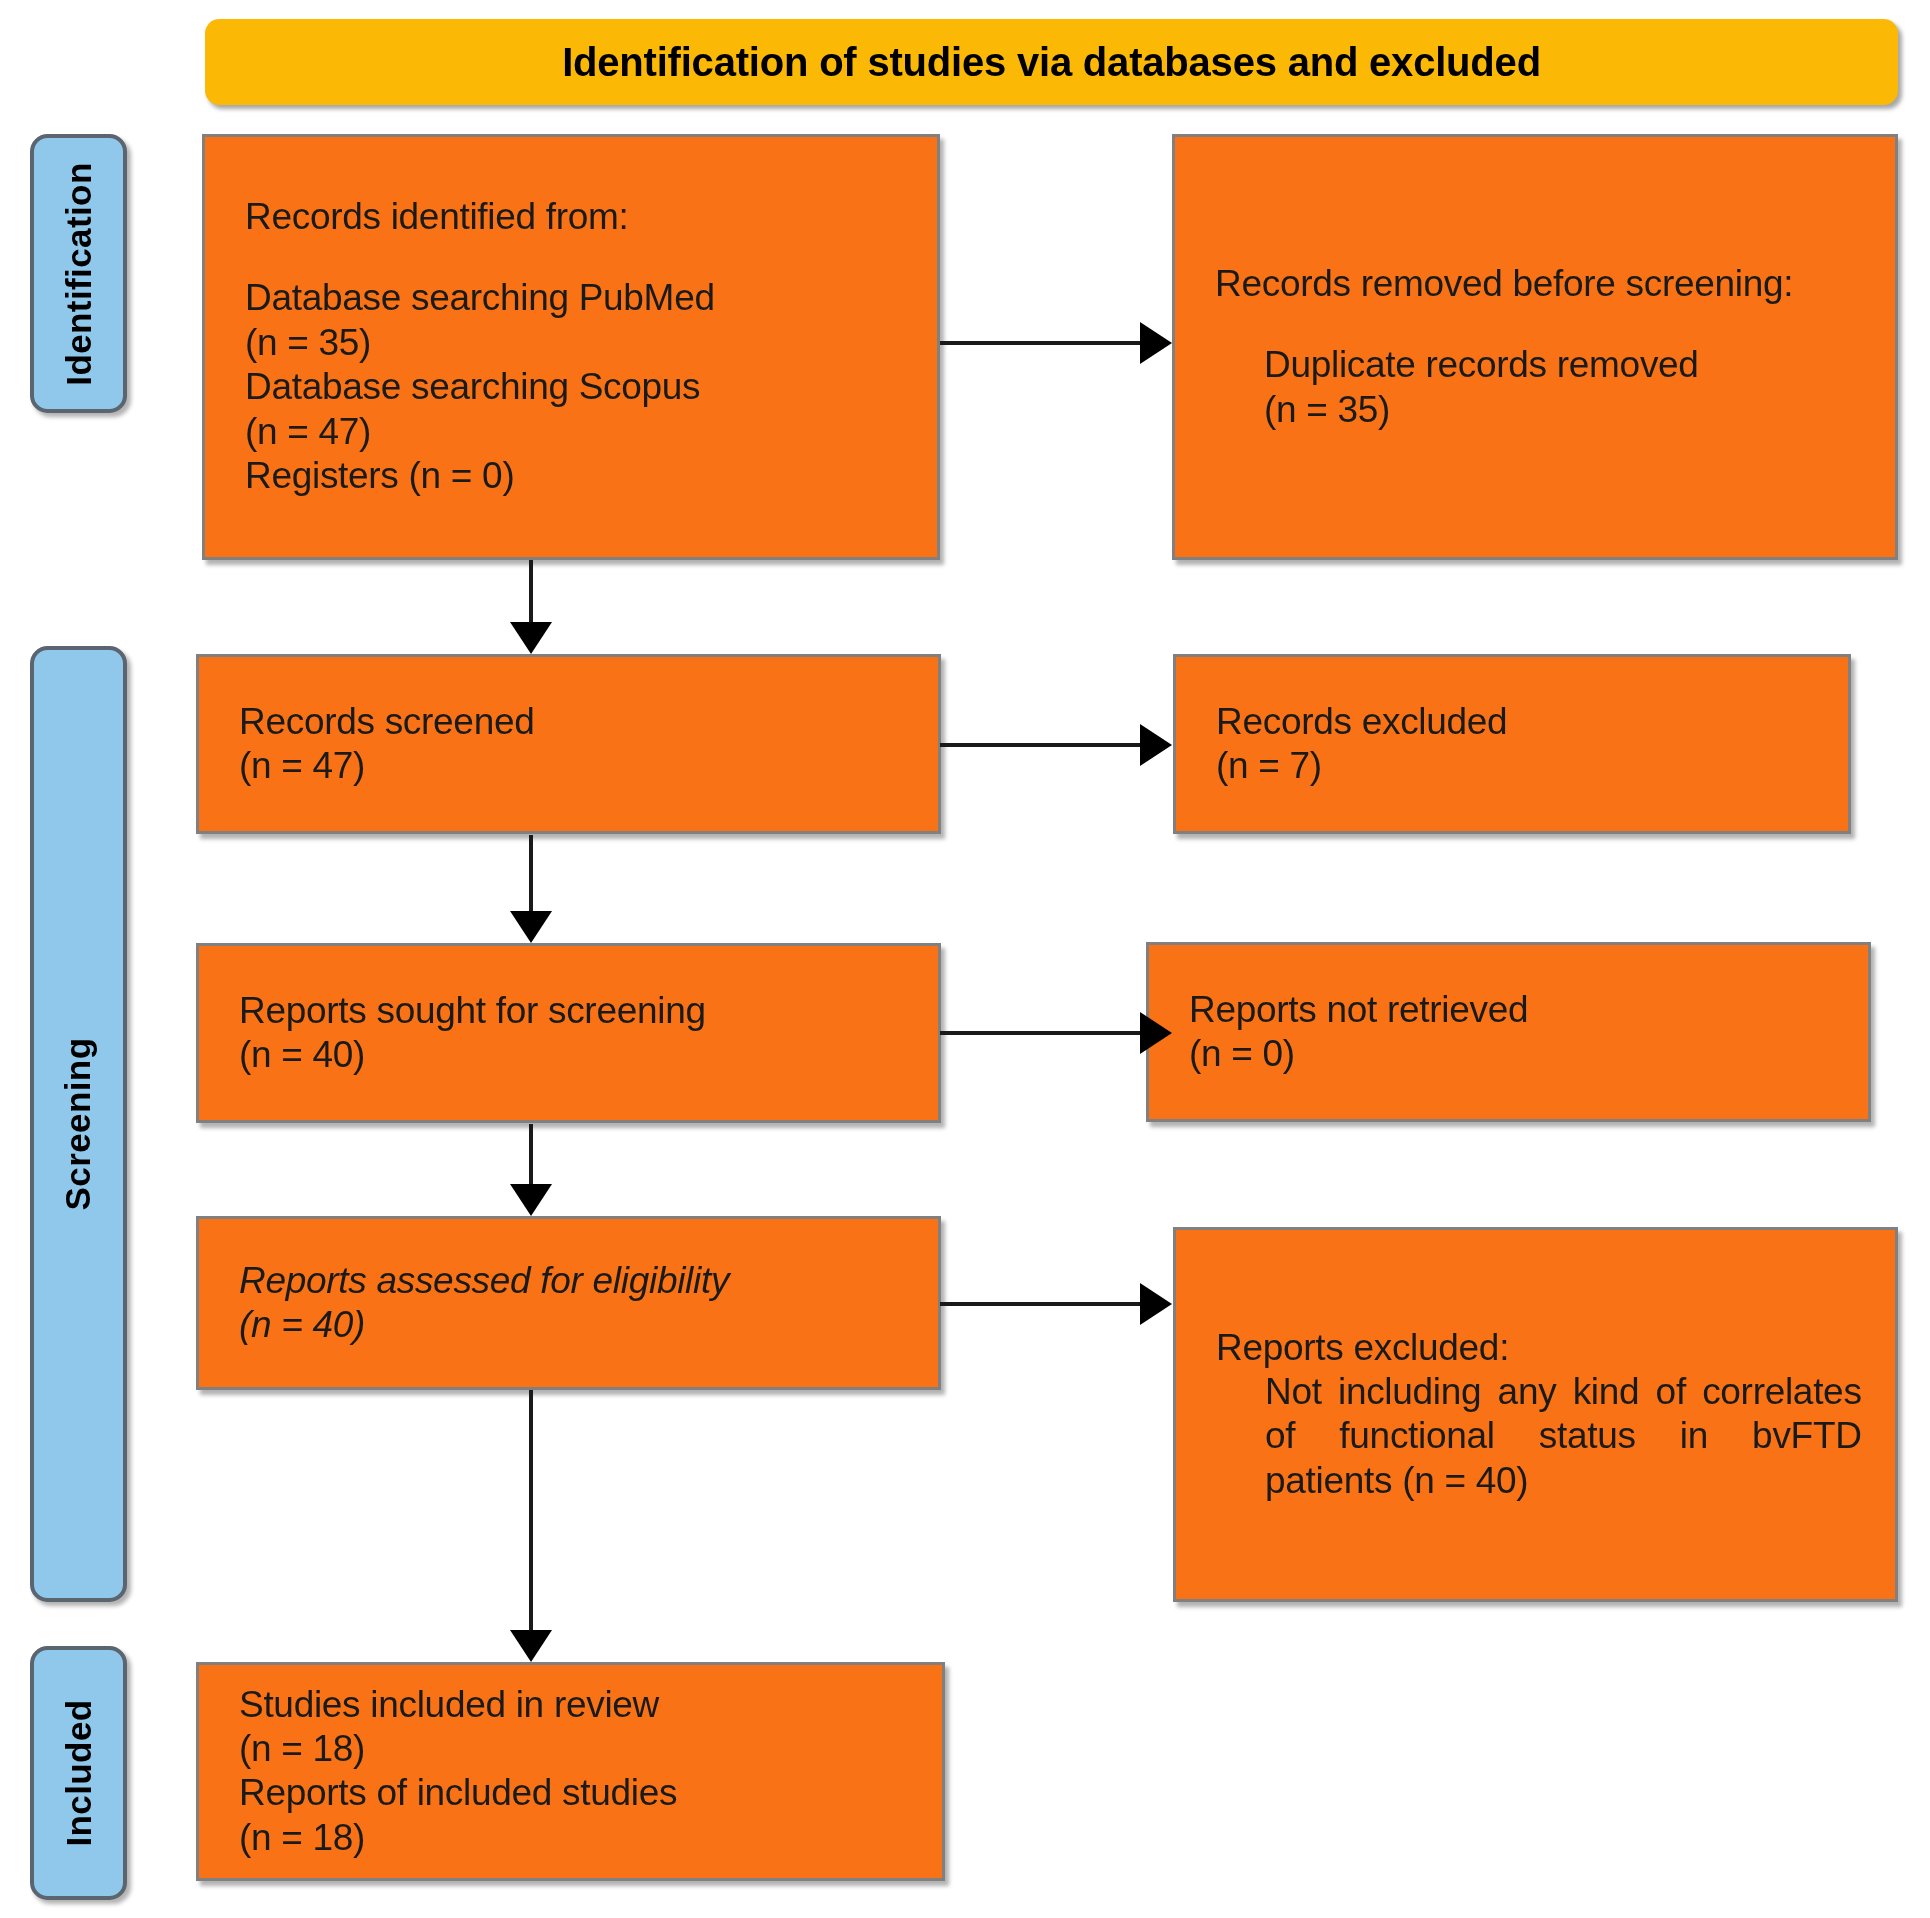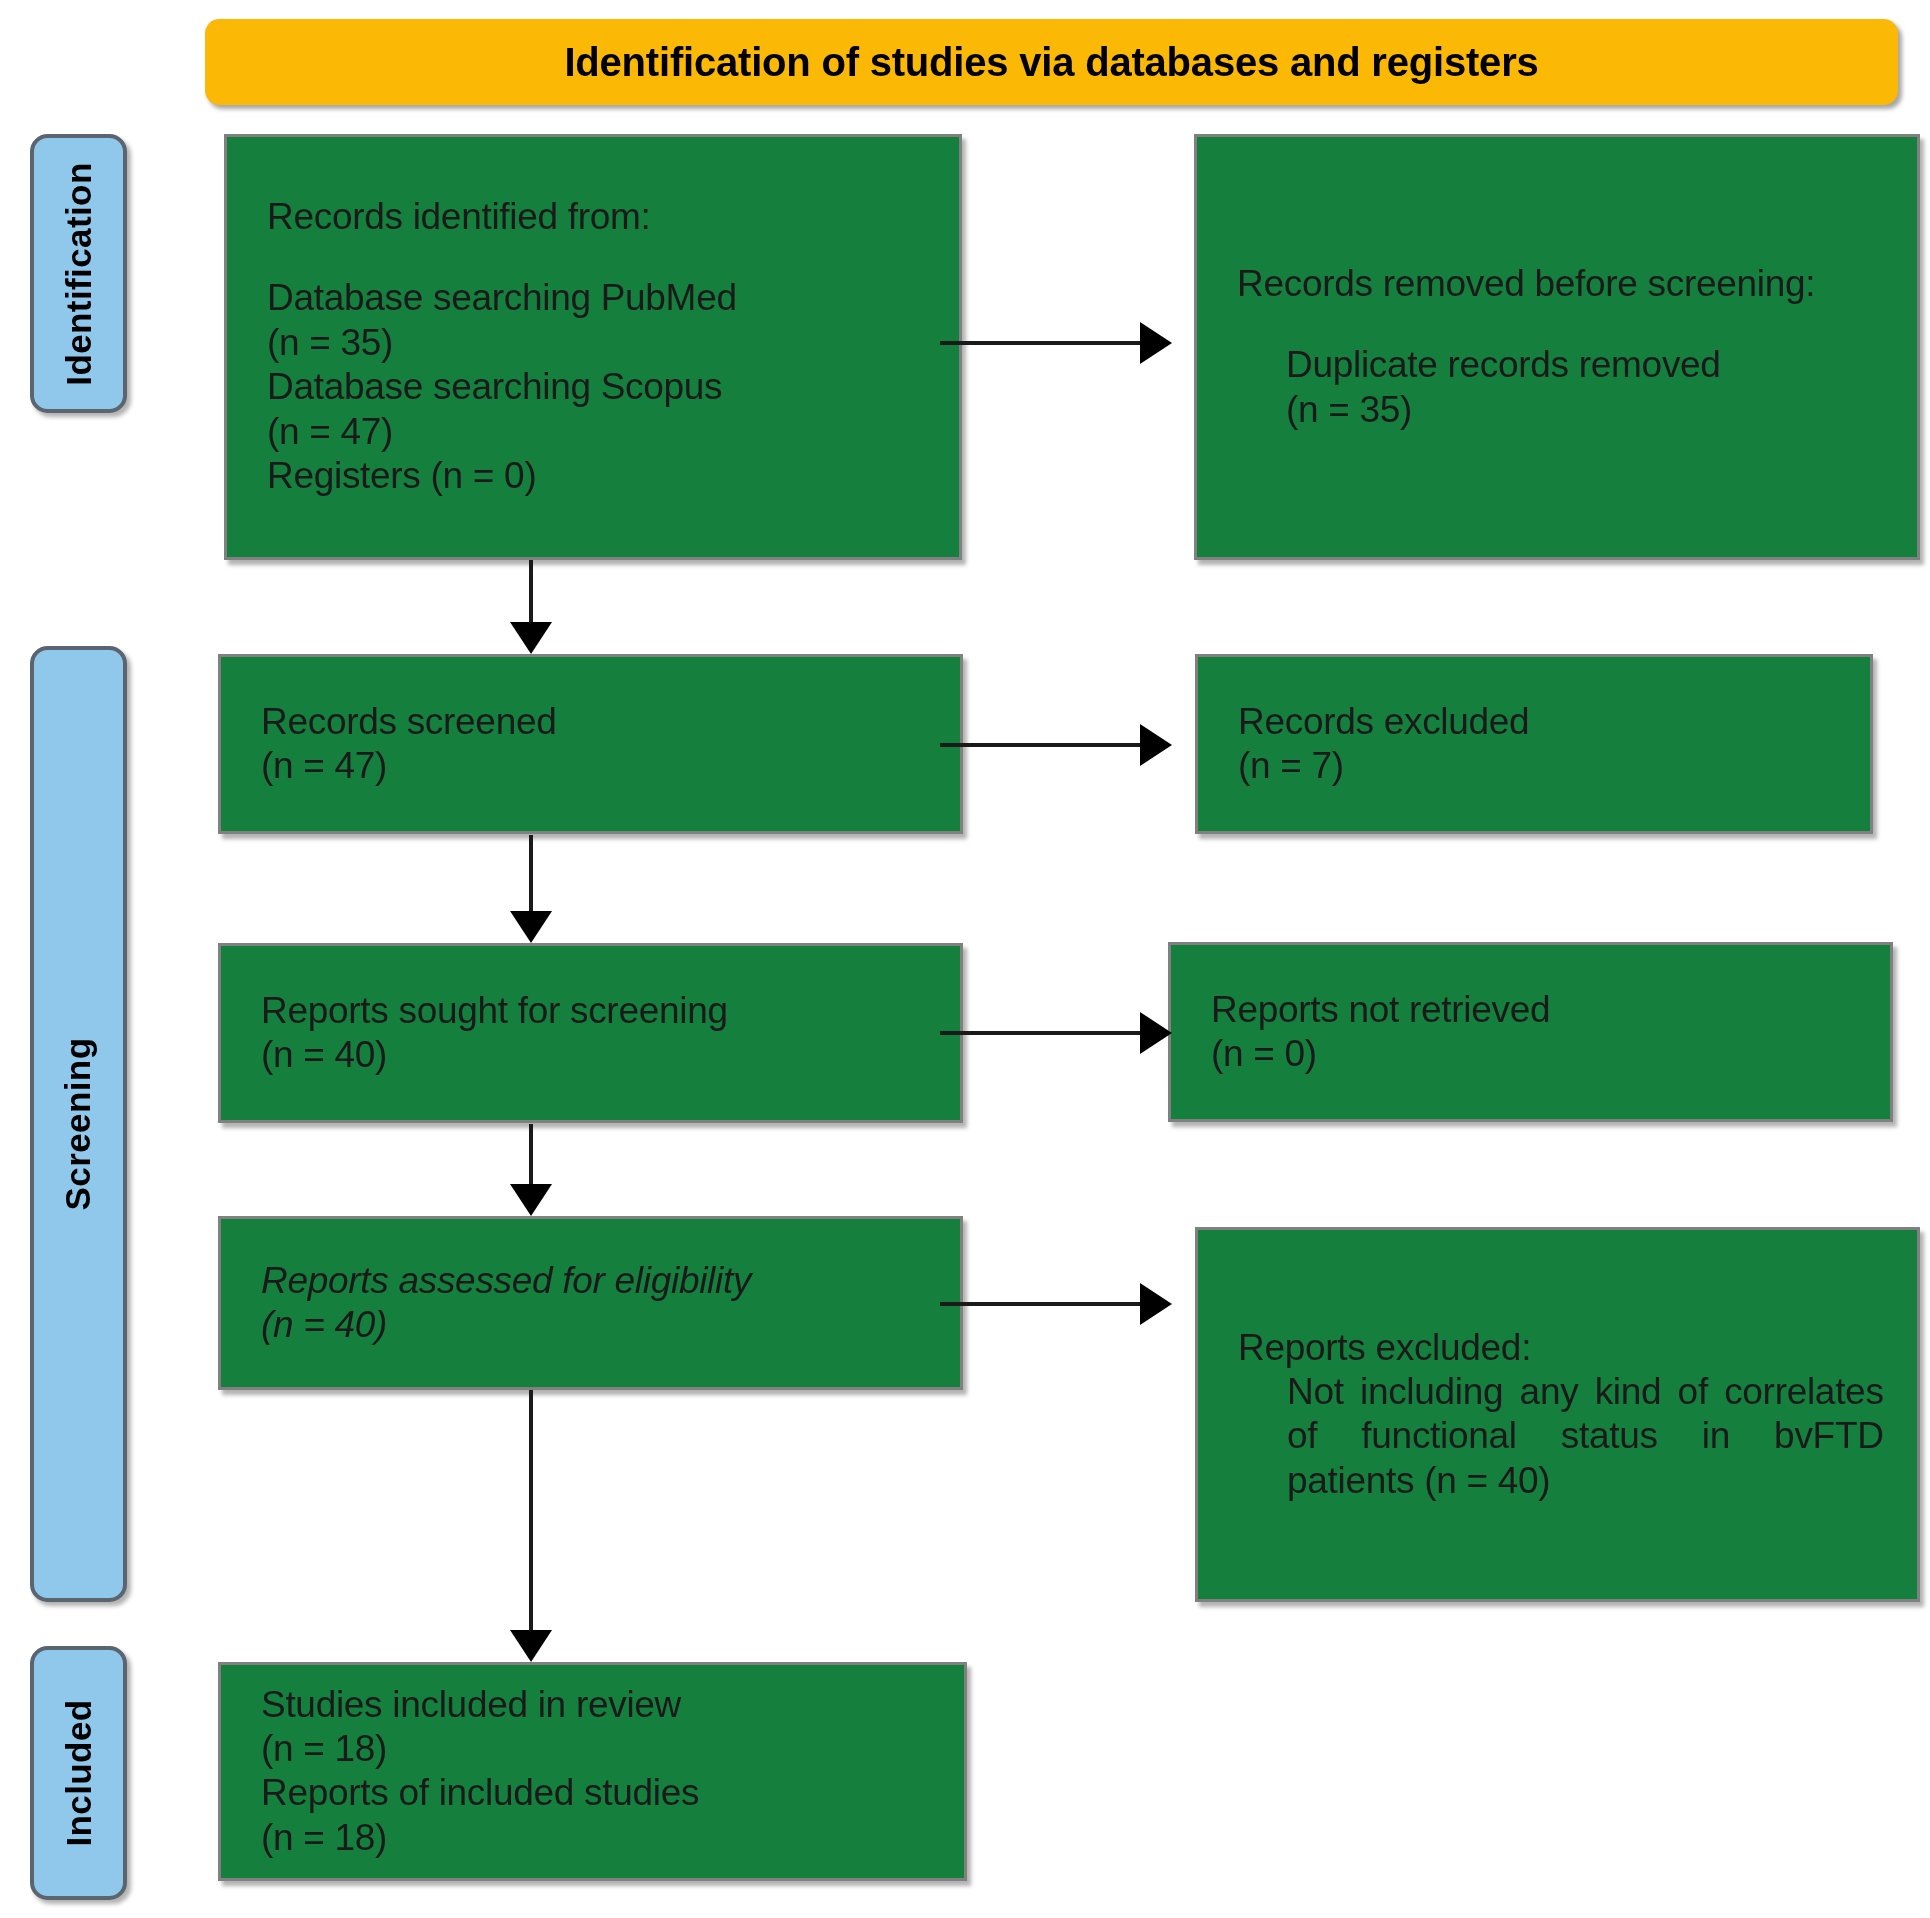--- a/index.html
+++ b/index.html
@@ -64,26 +64,25 @@
     color: #000000;
     letter-spacing: 0.4px;
   }
   #stage-identification { top: 134px;  height: 279px; }
   #stage-screening      { top: 646px;  height: 956px; }
   #stage-included       { top: 1646px; height: 254px; }
 
   
   .box {
     position: absolute;
-    background: #15803d;
+    background: #f97316;
     border: 3.2px solid #808080;
     box-sizing: border-box;
     box-shadow: 4px 4.8px 4px rgba(0,0,0,0.30);
     padding: 0;
-    margin-left: 22px;
   }
   .box-inner {
     position: absolute;
     left: 40px;
     right: 27px;
     top: 50%;
     transform: translateY(-50%);
   }
   .line {
     font-size: 37px;
@@ -162,21 +161,21 @@
   #arrow-v3 { left: 510px; top: 1184px; }
   #conn-v4 { left: 529px; top: 1390px; height: 241px; }
   #arrow-v4 { left: 510px; top: 1630px; }
 </style>
 </head>
 <body>
 
 <div id="diagram">
 
   <div class="banner">
-    <span class="banner-text">Identification of studies via databases and registers</span>
+    <span class="banner-text">Identification of studies via databases and excluded</span>
   </div>
 
   <div class="stage" id="stage-identification">
     <span class="stage-text">Identification</span>
   </div>
   <div class="stage" id="stage-screening">
     <span class="stage-text">Screening</span>
   </div>
   <div class="stage" id="stage-included">
     <span class="stage-text">Included</span>

